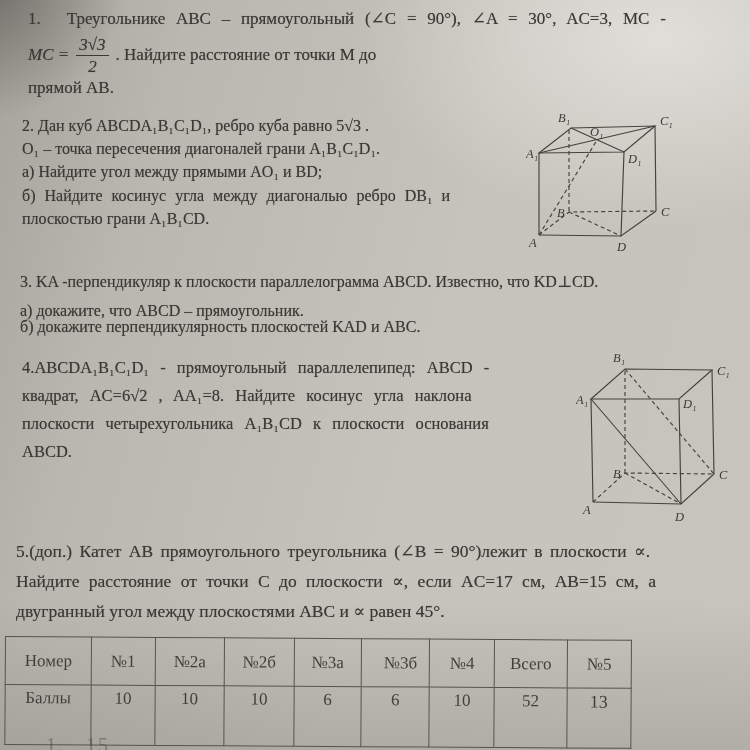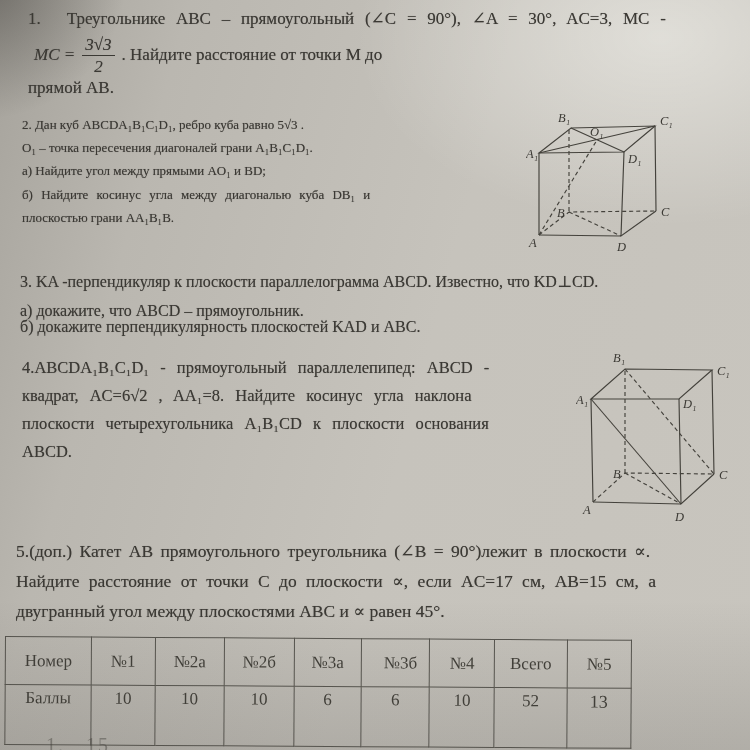--- a/index.html
+++ b/index.html
@@ -12,30 +12,30 @@
       radial-gradient(ellipse 58% 36% at 88% 5%, rgba(255,255,250,0.45), rgba(255,255,250,0) 70%),
       linear-gradient(to bottom, rgba(0,0,0,0) 80%, rgba(35,33,30,0.14) 100%),
       linear-gradient(105deg, #a6a39c 0%, #bab7b0 20%, #c6c3bc 55%, #c8c5be 100%);
   }
   .line{
     position:absolute;white-space:nowrap;
     text-shadow:0 0 0.7px rgba(59,57,52,0.55);
   }
   .p1{font-size:17px;}
   .p1w{word-spacing:6.5px;}
-  .p2{font-size:13px;font-family:Liberation Serif, serif;}
+  .p2{font-size:16px;font-family:Liberation Serif, serif;}
   .p3{font-size:16px;}
   .p4{font-size:16.5px;word-spacing:7px;}
   .p5{font-size:17.5px;}
   .numgap{display:inline-block;margin-right:26px;}
   .fracline{display:flex;align-items:center;}
   .frac{display:inline-block;text-align:center;font-style:italic;margin:0 7px;line-height:1;}
   .frac .num{display:block;border-bottom:1.3px solid #3b3934;padding:0 3px 2px;}
   .frac .den{display:block;padding-top:2px;}
-  .flhs{font-style:italic;margin-left:6px;text-align:right;}
+  .flhs{font-style:italic;text-align:right;}
   svg text{font-family:"Liberation Serif","DejaVu Serif",serif;font-style:italic;font-size:12.5px;fill:#3b3934;}
   .score-table{
     position:absolute;left:5px;top:636px;width:627px;
     border-collapse:collapse;transform:rotate(0.35deg);transform-origin:left top;
     font-size:17px;color:#413f39;
   }
   .score-table td{
     border:1.3px solid #56544e;text-align:center;padding:12px;
   }
   .score-table tr.hdr td{height:23px;}
@@ -60,22 +60,22 @@
       <span class="num">3√3</span>
       <span class="den">2</span>
     </span>
     <span>. Найдите расстояние от точки M до</span>
   </div>
   <div class="line p1" style="left:28px;top:78px;">прямой AB.</div>
 
   <div class="line p2" style="left:22px;top:117px;">2.  Дан куб ABCDA₁B₁C₁D₁, ребро куба равно  5√3 .</div>
   <div class="line p2" style="left:22px;top:140px;">O₁ – точка пересечения диагоналей грани A₁B₁C₁D₁.</div>
   <div class="line p2" style="left:22px;top:163px;">а) Найдите угол между прямыми AO₁ и BD;</div>
-  <div class="line p2" style="left:22px;top:187px;word-spacing:5px;">б) Найдите косинус угла между диагональю куба DB₁ и</div>
-  <div class="line p2" style="left:22px;top:210px;">плоскостью грани AA₁B₁B.</div>
+  <div class="line p2" style="left:22px;top:187px;word-spacing:5px;">б) Найдите косинус угла между диагональю ребро DB₁ и</div>
+  <div class="line p2" style="left:22px;top:210px;">плоскостью грани A₁B₁CD.</div>
 
   <svg style="position:absolute;left:526px;top:100px;" width="170" height="158" viewBox="0 0 170 158">
     <g stroke="#44423c" stroke-width="1.15" fill="none">
 
       <path d="M13,53 L45,28 L129,26 L98,52 Z"></path>
 
       <path d="M13,53 L129,26 M45,28 L98,52"></path>
 
       <path d="M13,53 L13,135 M98,52 L95,136 M129,26 L130,111"></path>
 

